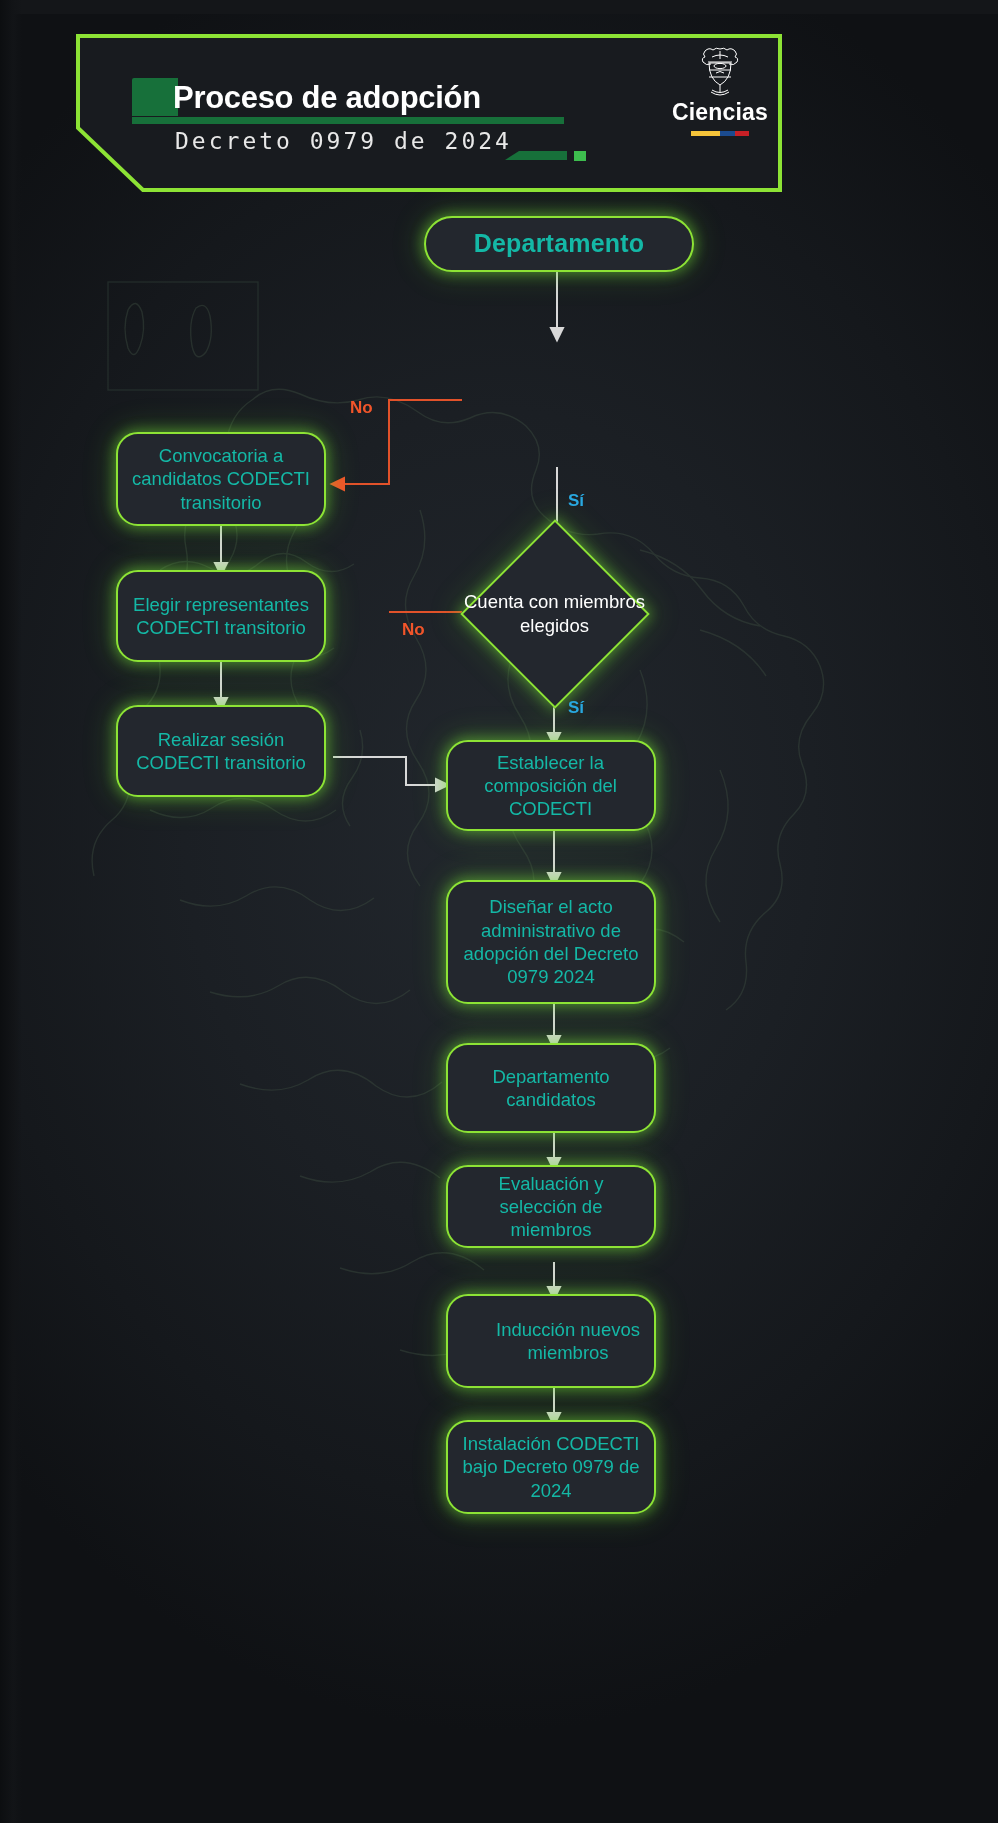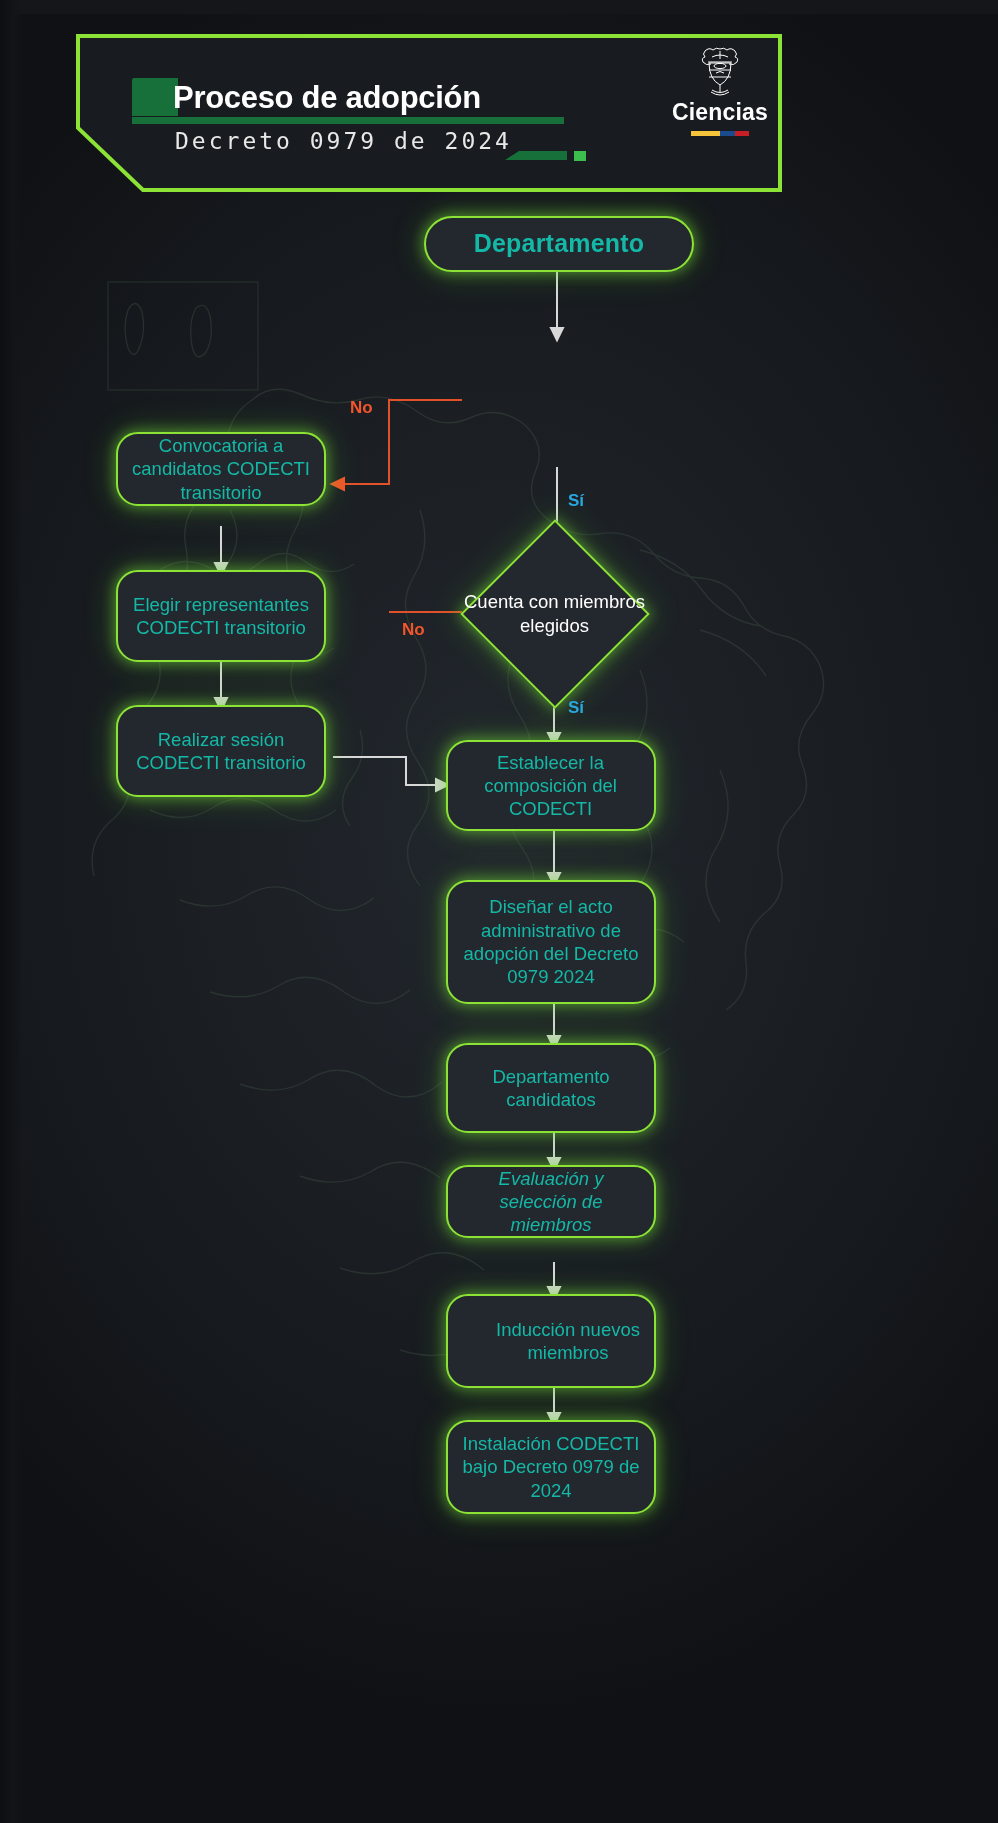--- a/index.html
+++ b/index.html
@@ -263,25 +263,25 @@
     <div class="diamond" style="left:458px; top:538px; width:193px; height:152px;">
       <div class="dshape" style="left:30px; top:9px; width:134px; height:134px;"></div>
       <div class="dtext">Cuenta con miembros elegidos</div>
     </div>
 
     <div class="edge-label lbl-si" style="left:568px; top:491px;">Sí</div>
     <div class="edge-label lbl-si" style="left:568px; top:698px;">Sí</div>
     <div class="edge-label lbl-no" style="left:350px; top:398px;">No</div>
     <div class="edge-label lbl-no" style="left:402px; top:620px;">No</div>
 
-    <div class="node rect" style="left:116px; top:432px; width:210px; height:74px;">Convocatoria a candidatos CODECTI transitorio</div>
+    <div class="node rect" style="left:116px; top:432px; width:210px; height:94px;">Convocatoria a candidatos CODECTI transitorio</div>
     <div class="node rect" style="left:116px; top:705px; width:210px; height:92px;">Realizar sesión CODECTI transitorio</div>
     <div class="node rect" style="left:116px; top:570px; width:210px; height:92px;">Elegir representantes CODECTI transitorio</div>
 
     <div class="node rect" style="left:446px; top:740px; width:210px; height:91px;padding-left:9px;">Establecer la composición del CODECTI</div>
     <div class="node rect" style="left:446px; top:880px; width:210px; height:124px;">Diseñar el acto administrativo de adopción del Decreto 0979 2024</div>
     <div class="node rect" style="left:446px; top:1043px; width:210px; height:90px;">Departamento candidatos</div>
-    <div class="node rect" style="left:446px; top:1165px; width:210px; height:73px;font-style:italic;">Evaluación y selección de miembros</div>
+    <div class="node rect" style="left:446px; top:1165px; width:210px; height:83px;">Evaluación y selección de miembros</div>
     <div class="node rect" style="left:446px; top:1294px; width:210px; height:94px;padding-left:44px;">Inducción nuevos miembros</div>
     <div class="node rect" style="left:446px; top:1420px; width:210px; height:94px;">Instalación CODECTI bajo Decreto 0979 de 2024</div>
 
   </div>
 </div>
 
 </body></html>

